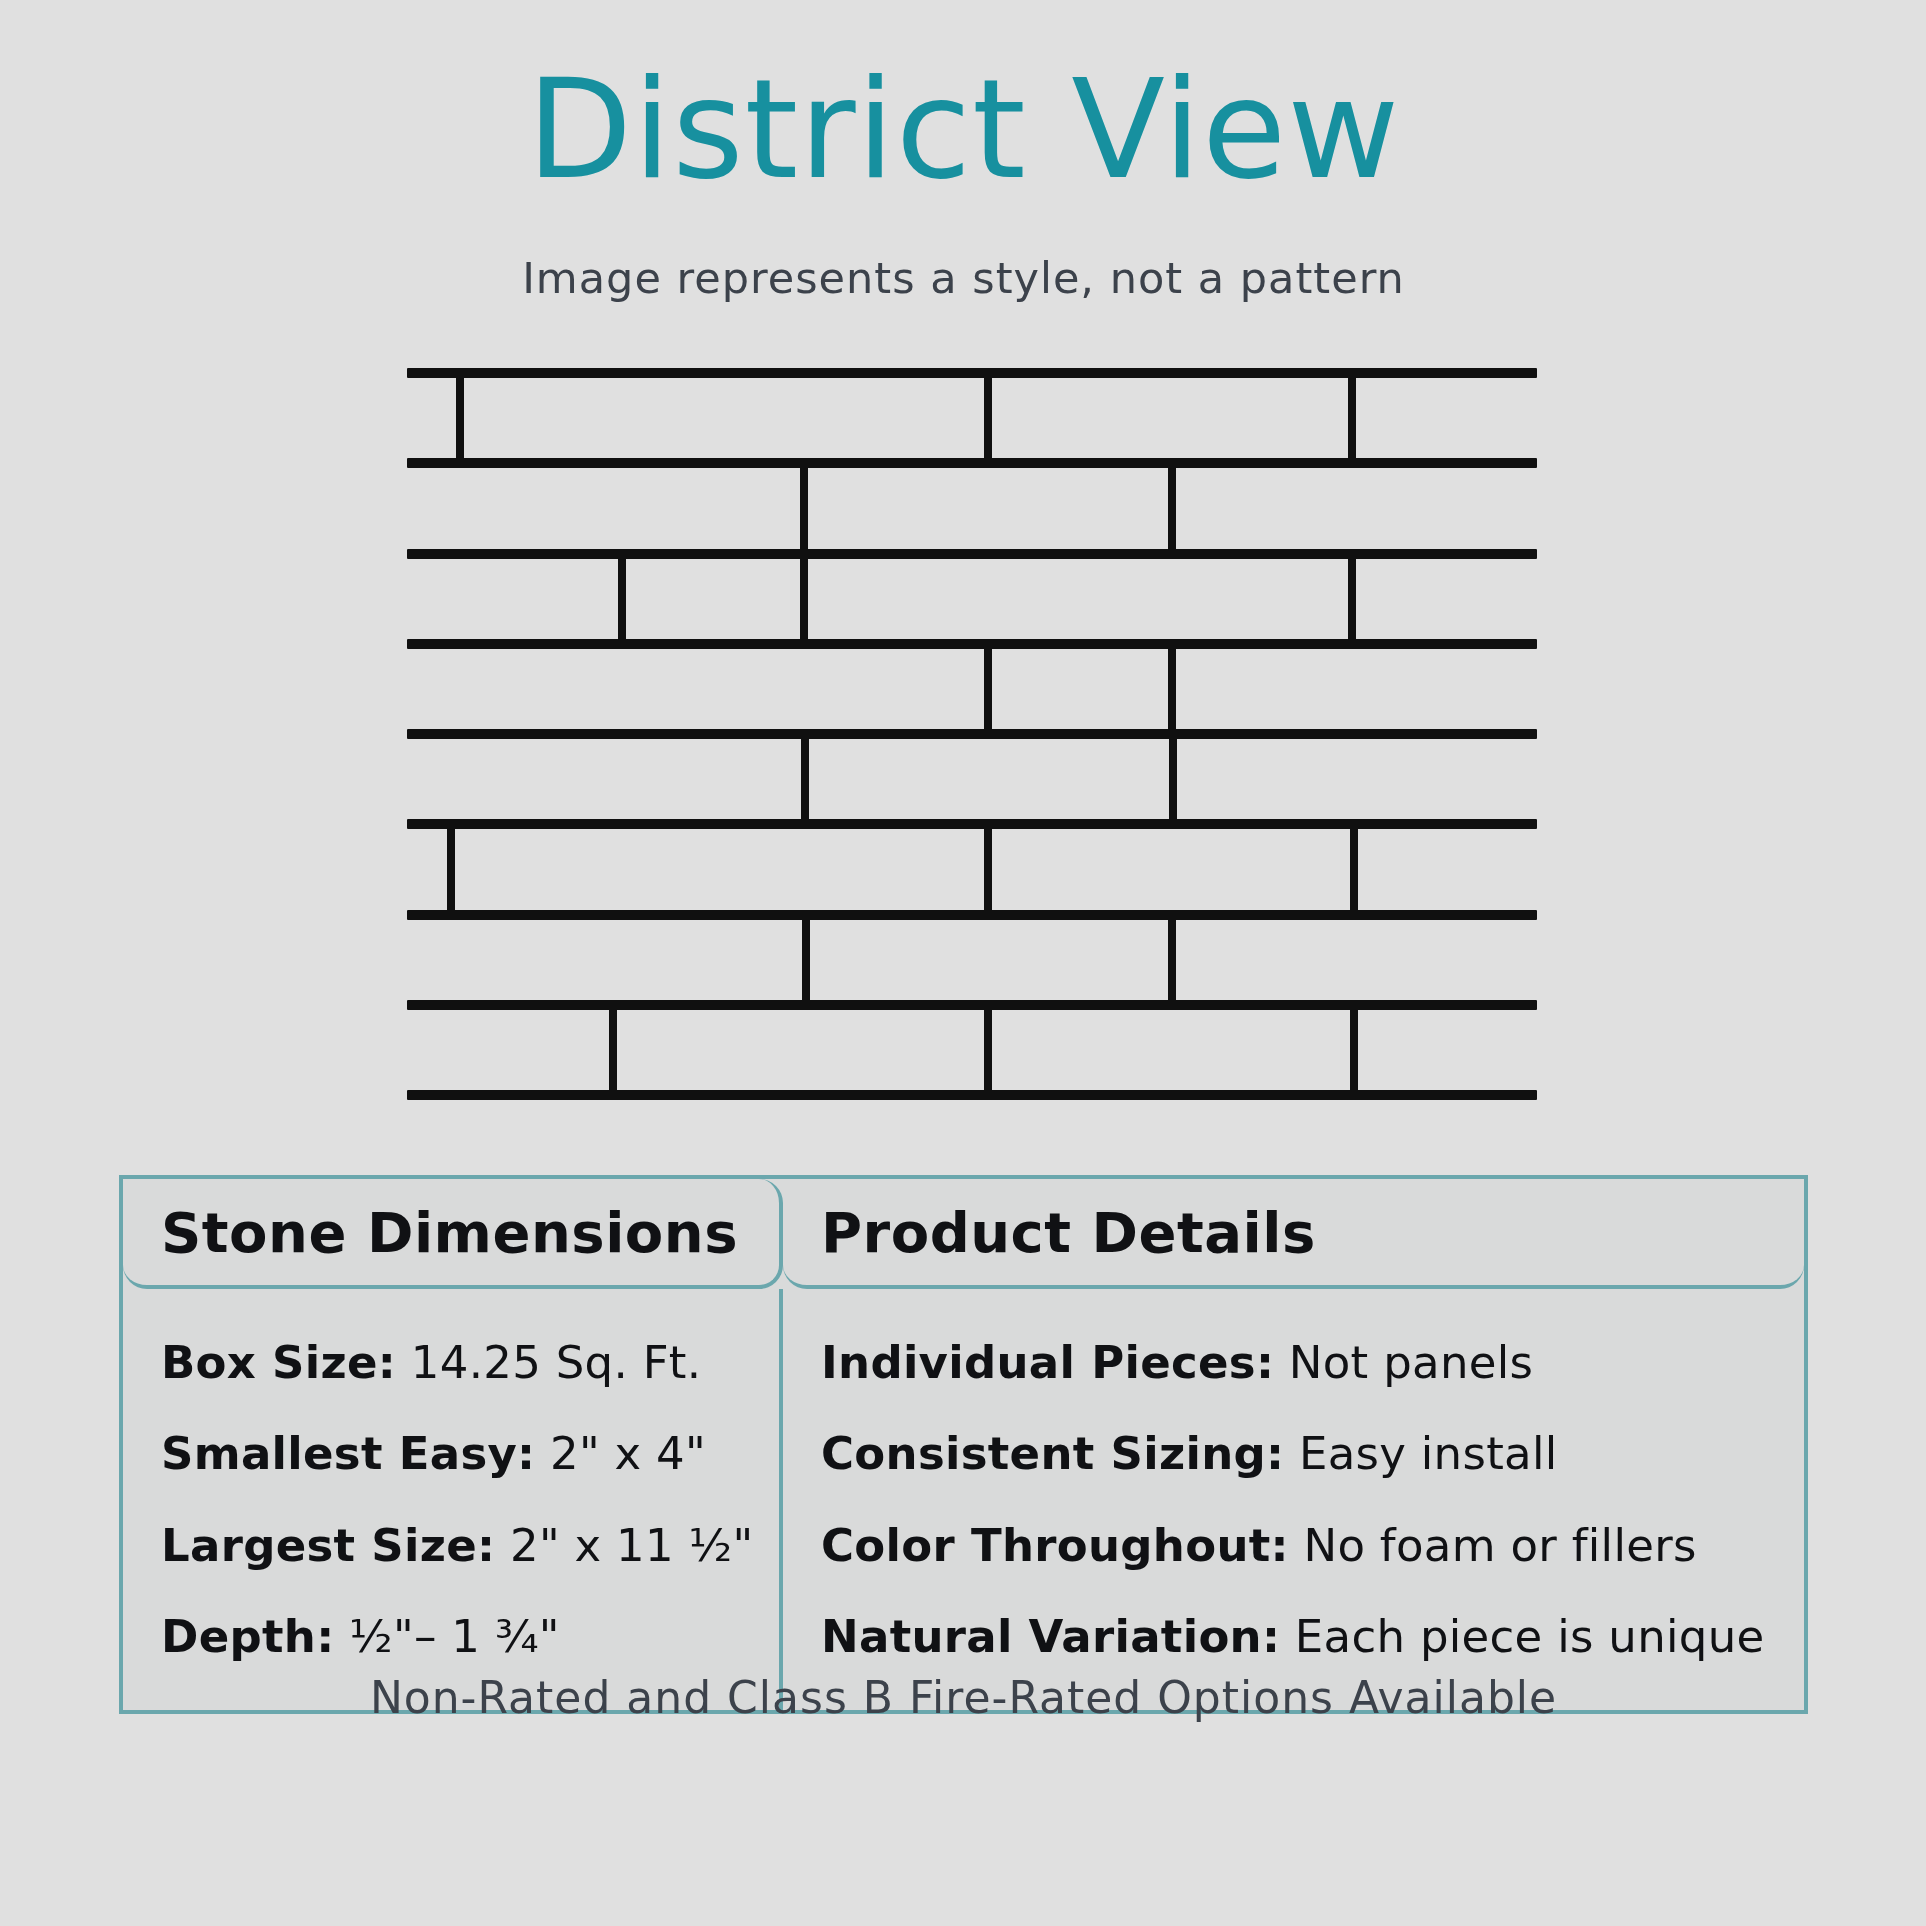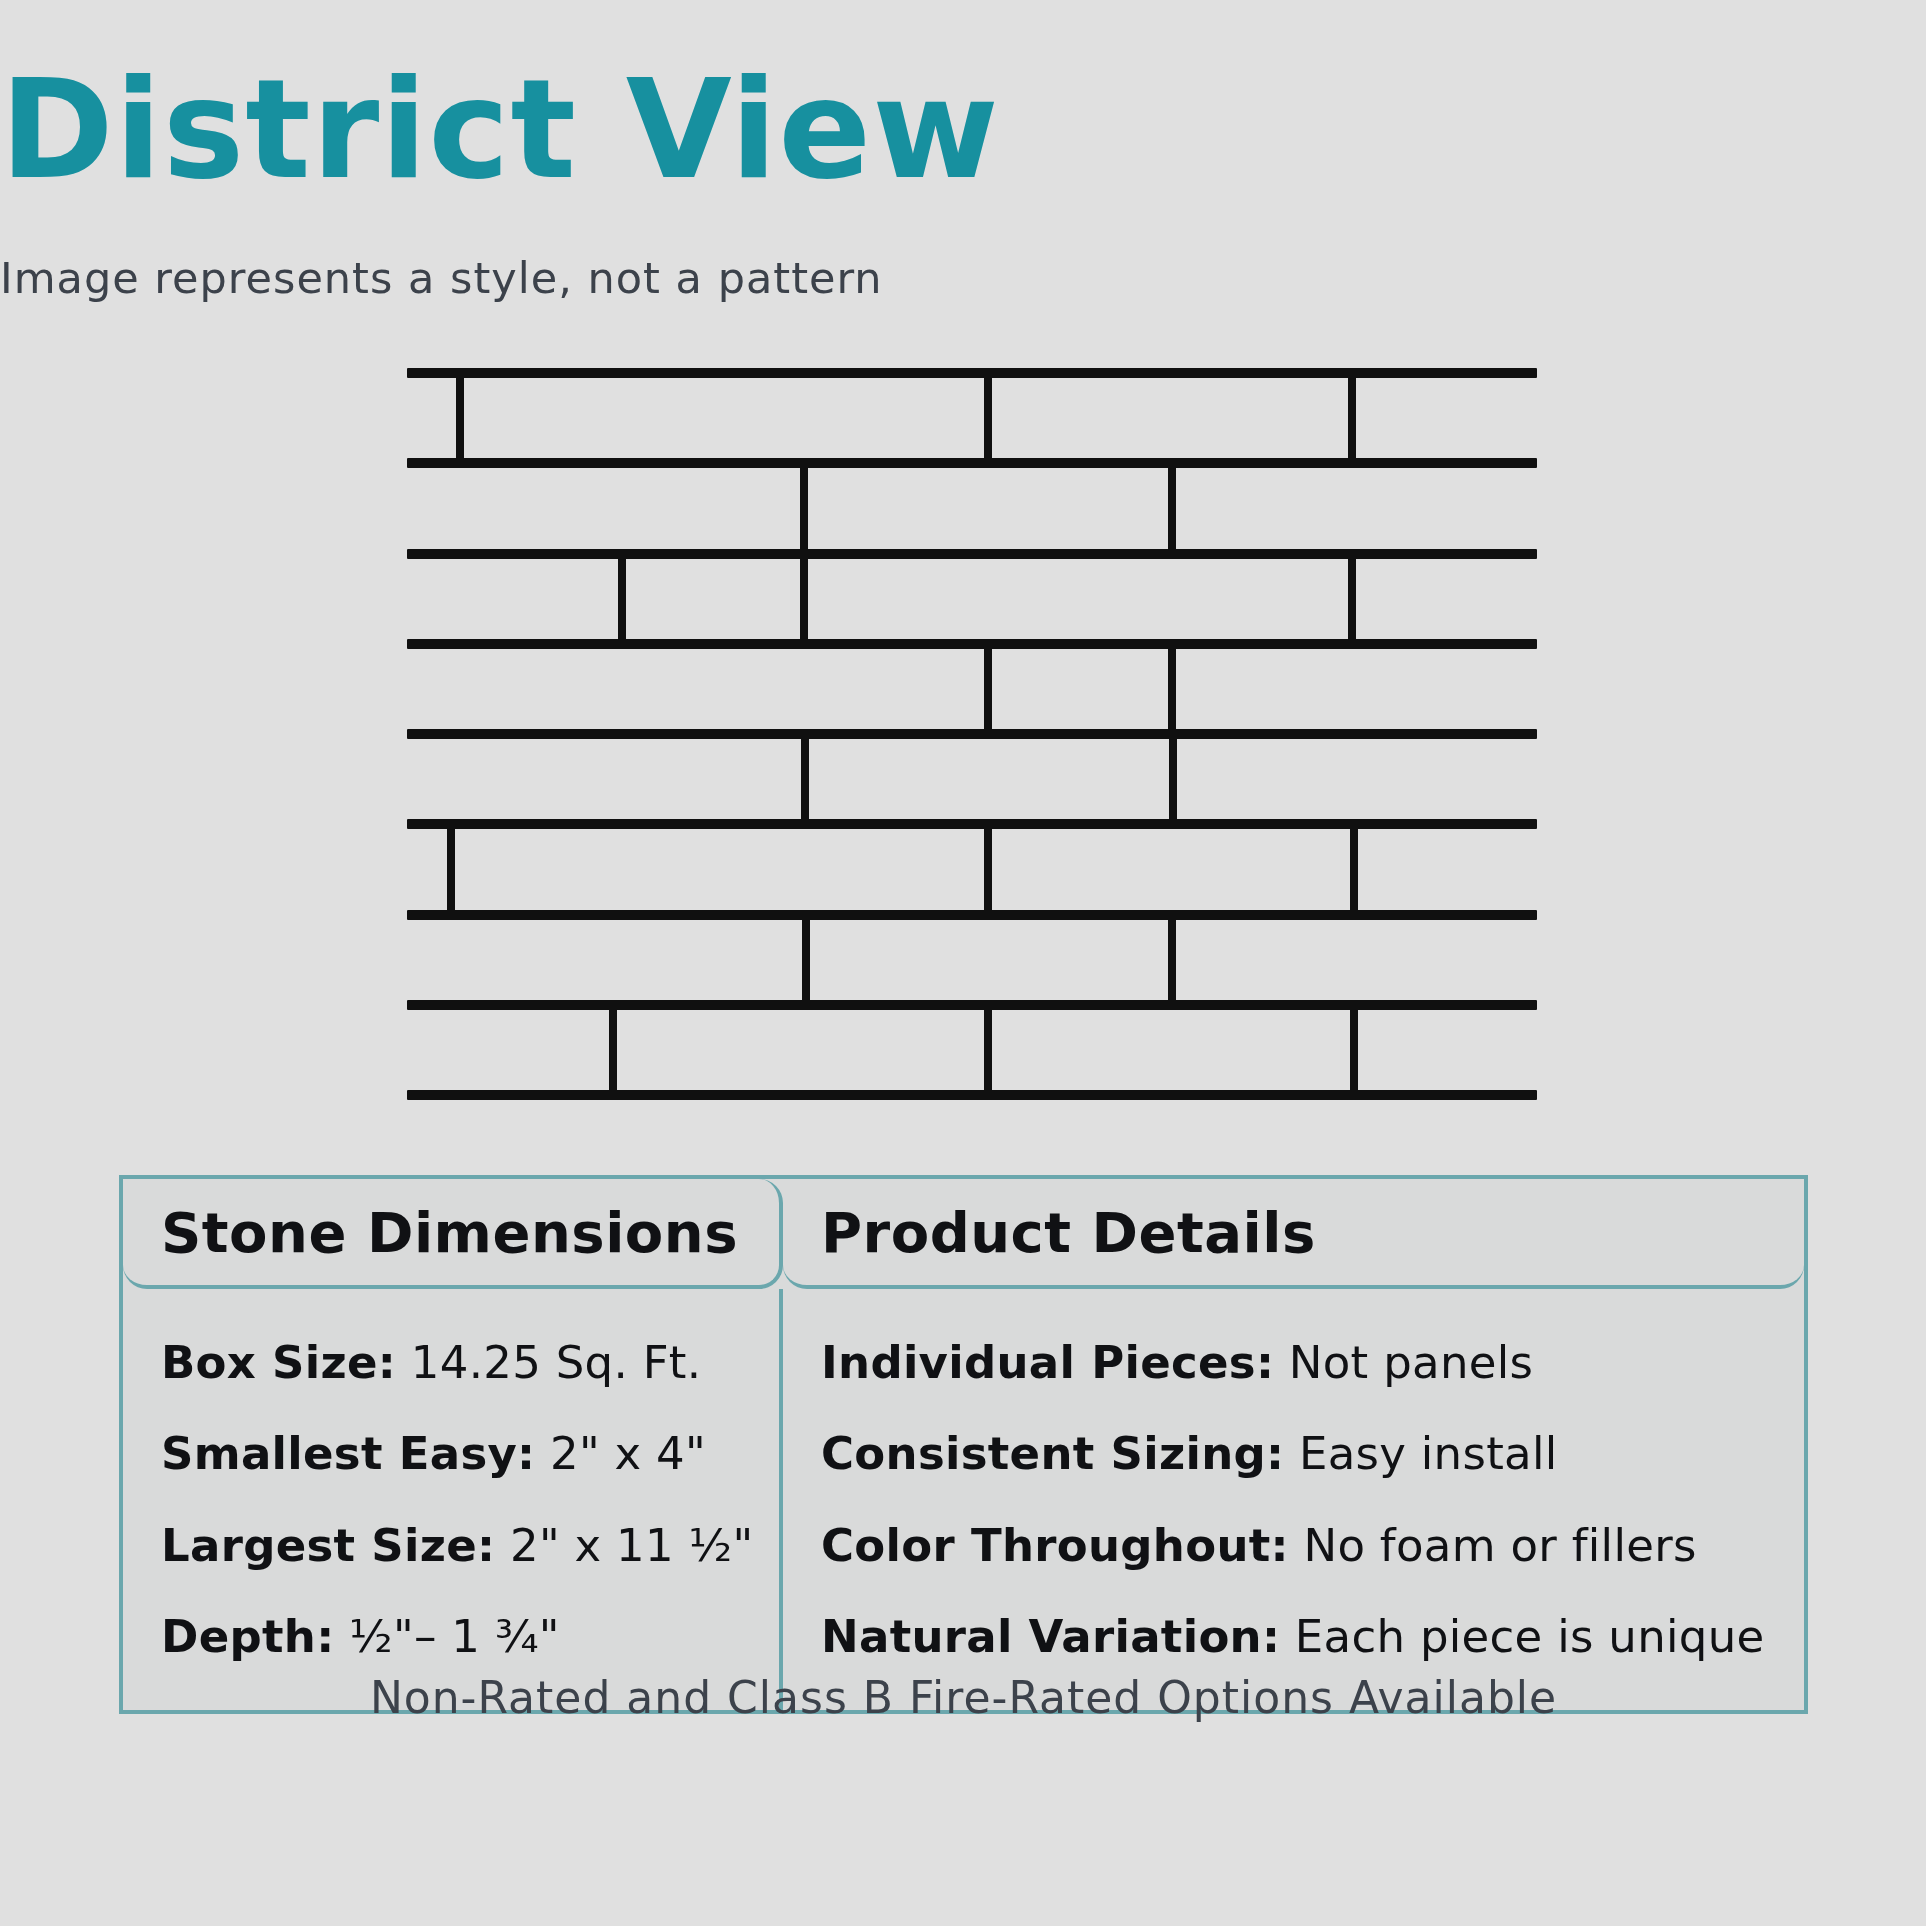--- a/index.html
+++ b/index.html
@@ -12,27 +12,27 @@
     --tborder:#6ba7ad;
   }
   html,body{margin:0;padding:0;}
   body{background:#bbb;font-family:"DejaVu Sans","Liberation Sans",sans-serif;}
   .page{
     position:relative;width:1927px;height:1927px;background:var(--bg);
     overflow:hidden;margin:0 auto;
   }
   .title{
     position:absolute;top:51px;left:0;width:100%;
-    text-align:left;font-size:137px;font-weight:700;
+    text-align:center;font-size:137px;font-weight:400;
     letter-spacing:1px;color:var(--accent);line-height:1.15;
     white-space:nowrap;
   }
   .subtitle{
     position:absolute;top:253px;left:0;width:100%;
-    font-size:43px;color:var(--muted);
+    text-align:center;font-size:43px;color:var(--muted);
     letter-spacing:1px;
   }
   .pattern{
     position:absolute;left:407px;top:373px;width:1130px;height:722px;
   }
   .h-line{
     position:absolute;left:0;width:100%;height:10px;background:var(--line);
     border-radius:1px;
   }
   .v-line{

